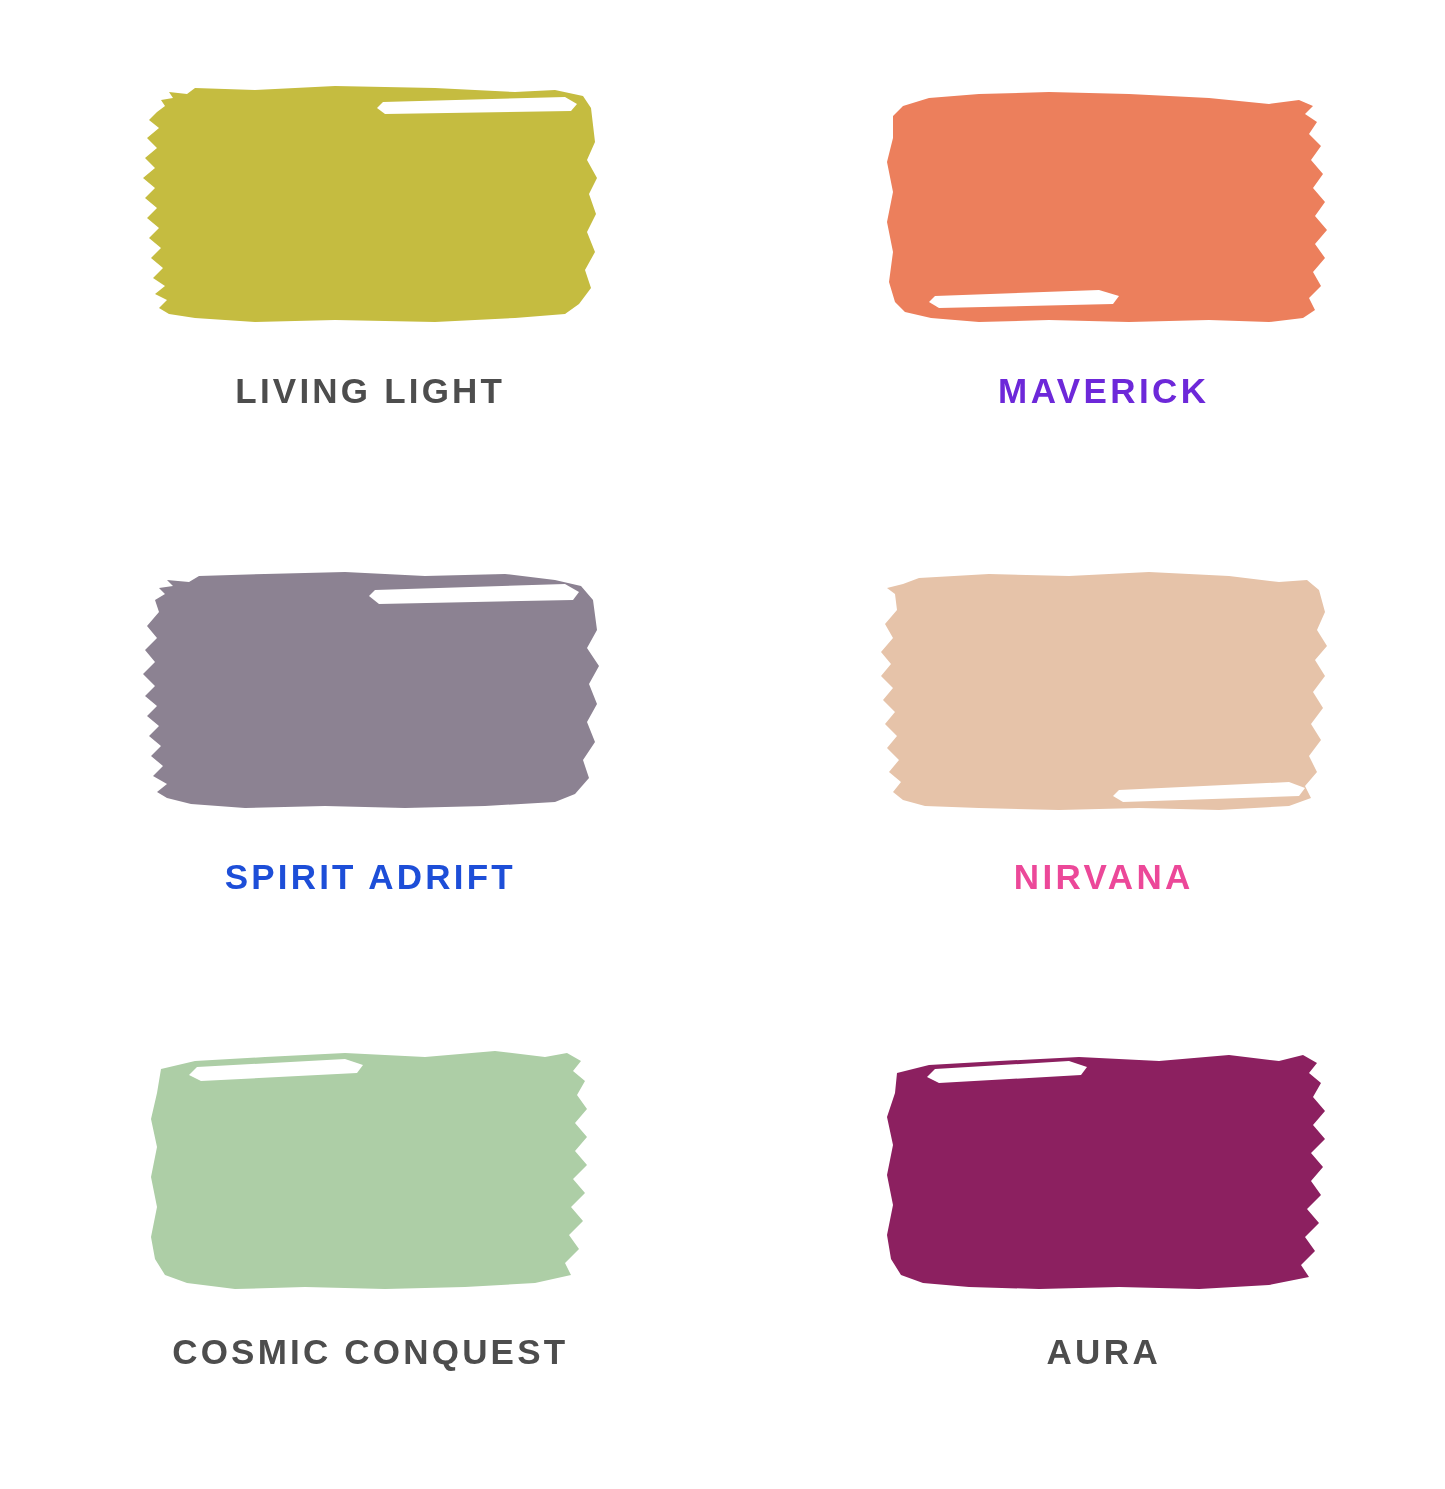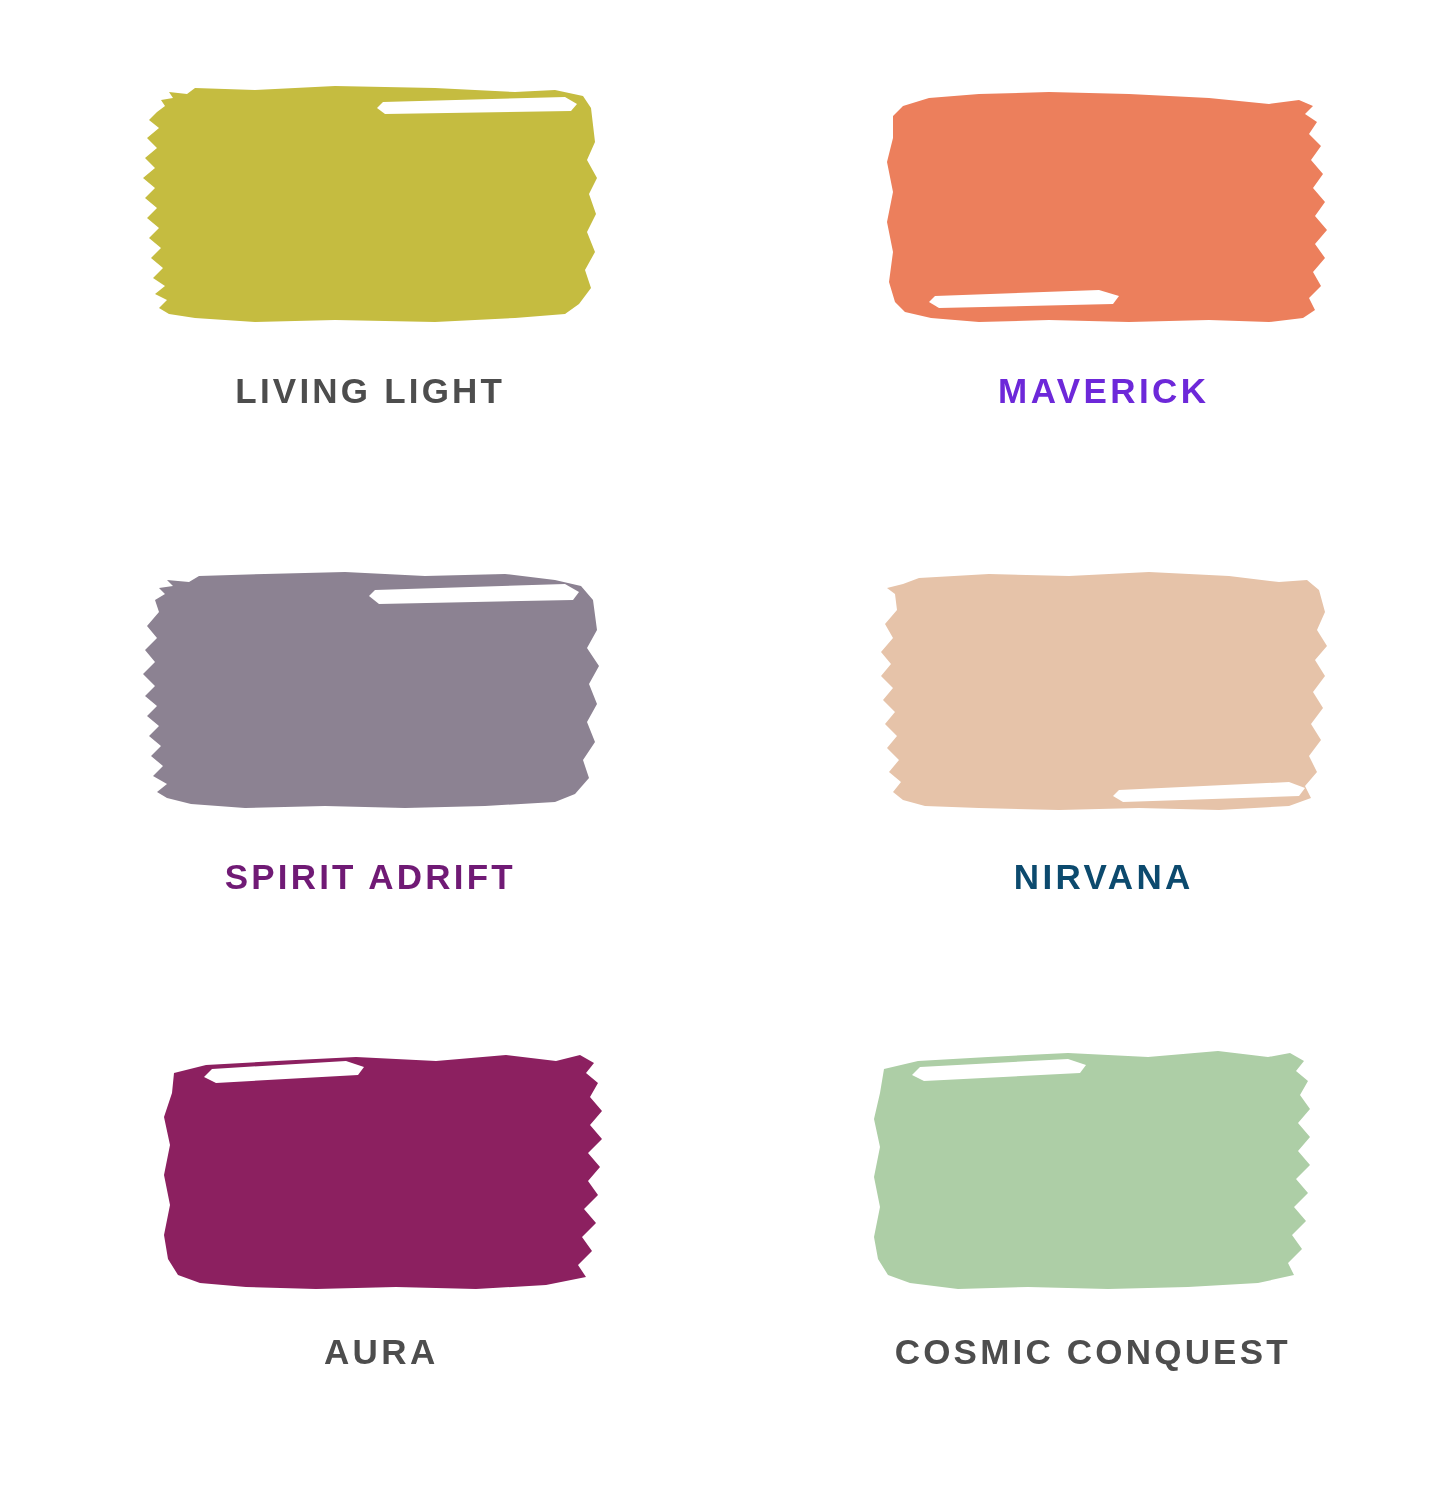--- a/index.html
+++ b/index.html
@@ -107,55 +107,55 @@
   <div class="swatch-cell col-left row-2">
     <div class="swatch-figure">
       <svg viewBox="0 0 470 245" preserveAspectRatio="none" aria-hidden="true">
         <path d="M20,32 L30,26 L24,20 L38,18 L32,12 L54,14 L64,8 L130,6 L210,4 L290,8 L370,6 L420,12 L446,18 L458,32
              L462,62 L452,80 L464,98 L454,116 L462,136 L452,154 L460,174 L448,192 L454,210 L440,226 L420,234 L350,238
              L270,240 L190,238 L110,240 L56,236 L32,230 L22,224 L32,216 L18,208 L28,198 L16,188 L26,178 L14,168
              L24,158 L12,148 L22,138 L10,128 L20,118 L8,106 L20,94 L10,82 L22,70 L12,58 L24,44 Z" fill="#8c8292"></path>
         <path d="M240,22 L430,16 L444,24 L438,32 L244,36 L234,28 Z" fill="#ffffff"></path>
       </svg>
     </div>
-    <div class="swatch-label" style="color: #701a75;">SPIRIT ADRIFT</div>
+    <div class="swatch-label" style="color: #1d4ed8;">SPIRIT ADRIFT</div>
   </div>
 
   <div class="swatch-cell col-right row-2">
     <div class="swatch-figure">
       <svg viewBox="0 0 470 245" preserveAspectRatio="none" aria-hidden="true">
         <path d="M26,26 L18,20 L34,16 L50,10 L120,6 L200,8 L280,4 L360,8 L410,14 L438,12 L450,22 L456,44 L448,62
              L458,78 L446,92 L456,108 L444,124 L454,140 L442,156 L452,172 L440,188 L448,204 L436,218 L442,230
              L420,238 L350,242 L270,240 L190,242 L110,240 L56,238 L34,232 L24,224 L32,214 L20,204 L30,192 L18,180
              L28,168 L16,156 L26,144 L14,132 L24,120 L12,108 L22,96 L12,84 L24,70 L16,56 L28,42 Z" fill="#e6c3a9"></path>
         <path d="M250,222 L420,214 L436,220 L430,228 L254,234 L244,228 Z" fill="#ffffff"></path>
       </svg>
     </div>
-    <div class="swatch-label" style="color: #0c4a6e;">NIRVANA</div>
+    <div class="swatch-label" style="color: #ec4899;">NIRVANA</div>
+  </div>
+
+  <div class="swatch-cell col-left row-3">
+    <div class="swatch-figure">
+      <svg viewBox="0 0 470 245" preserveAspectRatio="none" aria-hidden="true">
+        <path d="M26,22 L60,14 L130,10 L210,6 L290,10 L360,4 L410,10 L432,6 L446,14 L438,24 L450,34 L442,48 L452,62
+             L440,76 L452,90 L440,104 L452,118 L438,132 L450,146 L436,160 L448,174 L434,188 L444,202 L430,216
+             L436,228 L400,236 L330,240 L250,242 L170,240 L100,242 L52,236 L30,228 L20,212 L16,190 L22,160
+             L16,130 L22,100 L16,72 L22,46 Z" fill="#adcea6"></path>
+        <path d="M62,20 L210,12 L228,18 L222,26 L66,34 L54,28 Z" fill="#ffffff"></path>
+      </svg>
+    </div>
+    <div class="swatch-label" style="color: rgb(77, 77, 77);">COSMIC CONQUEST</div>
   </div>
 
   <div class="swatch-cell col-right row-3">
     <div class="swatch-figure">
       <svg viewBox="0 0 470 245" preserveAspectRatio="none" aria-hidden="true">
         <path d="M28,26 L60,18 L130,14 L210,10 L290,14 L360,8 L410,14 L434,8 L448,16 L440,26 L452,36 L444,50 L456,64
              L444,78 L456,92 L442,106 L454,120 L442,134 L452,148 L438,162 L450,176 L436,190 L446,204 L432,218
              L440,230 L400,238 L330,242 L250,240 L170,242 L100,240 L54,236 L32,228 L22,212 L18,188 L24,158
              L18,128 L24,98 L18,70 L26,46 Z" fill="#8c2060"></path>
         <path d="M66,22 L200,14 L218,20 L212,28 L70,36 L58,30 Z" fill="#ffffff"></path>
       </svg>
     </div>
     <div class="swatch-label" style="color: rgb(77, 77, 77);">AURA</div>
   </div>
 
-  <div class="swatch-cell col-left row-3">
-    <div class="swatch-figure">
-      <svg viewBox="0 0 470 245" preserveAspectRatio="none" aria-hidden="true">
-        <path d="M26,22 L60,14 L130,10 L210,6 L290,10 L360,4 L410,10 L432,6 L446,14 L438,24 L450,34 L442,48 L452,62
-             L440,76 L452,90 L440,104 L452,118 L438,132 L450,146 L436,160 L448,174 L434,188 L444,202 L430,216
-             L436,228 L400,236 L330,240 L250,242 L170,240 L100,242 L52,236 L30,228 L20,212 L16,190 L22,160
-             L16,130 L22,100 L16,72 L22,46 Z" fill="#adcea6"></path>
-        <path d="M62,20 L210,12 L228,18 L222,26 L66,34 L54,28 Z" fill="#ffffff"></path>
-      </svg>
-    </div>
-    <div class="swatch-label" style="color: rgb(77, 77, 77);">COSMIC CONQUEST</div>
-  </div>
-
 </div>
 
 </body></html>

